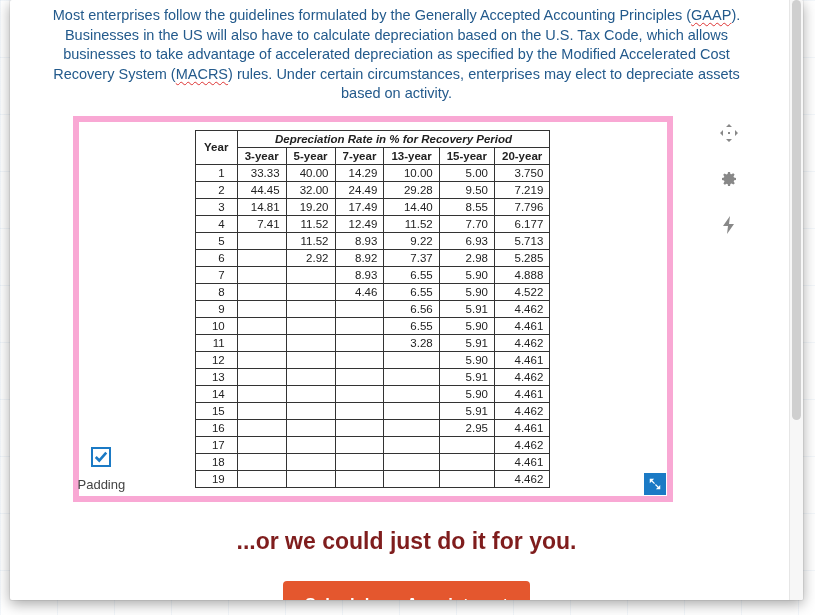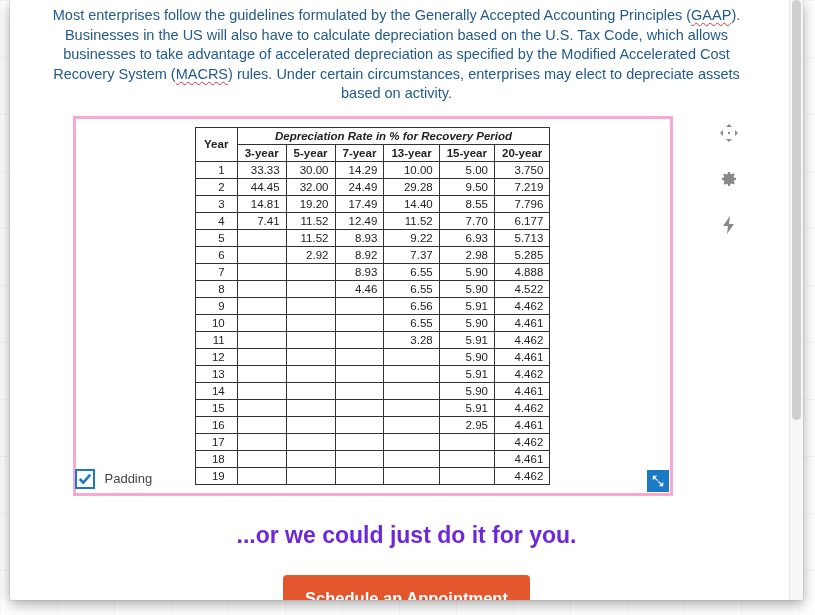--- a/index.html
+++ b/index.html
@@ -54,21 +54,21 @@
   .intro .squiggle {
     text-decoration: underline wavy #d33 1px;
     text-underline-offset: 2px;
   }
   .editor-wrap {
     margin: 0 auto;
     width: 690px;
     position: relative;
   }
   .editor-box {
-    border: 3px solid #f9a8d4;
+    border: 6px solid #f9a8d4;
     background: #fff;
     width: 600px;
     margin-left: 11px;
     position: relative;
     padding: 8px 0 8px 0;
   }
   .depr-table {
     margin: 0 auto;
     border-collapse: collapse;
     font-size: 11.5px;
@@ -116,33 +116,34 @@
   .tool-btn svg { width: 20px; height: 20px; fill: #888; }
   .padding-toggle {
     position: absolute;
     left: -1px;
     bottom: 4px;
     display: flex;
     align-items: center;
     gap: 10px;
     font-size: 13px;
     color: #444;
+    flex-direction: column;
   }
   .checkbox {
     width: 20px; height: 20px;
     border: 2px solid #1b7ac5;
     display: flex; align-items: center; justify-content: center;
     background: #fff;
   }
   .checkbox svg { width: 14px; height: 14px; stroke: #1b7ac5; stroke-width: 3; fill: none; }
   .cta-line {
     text-align: center;
     font-size: 23px;
     font-weight: bold;
-    color: #6d28d9;
+    color: #7f1d1d;
     margin-top: 26px;
   }
   .cta-btn-wrap { text-align: center; margin-top: 26px; }
   .cta-btn {
     display: inline-block;
     background: #e4572e;
     color: #fff;
     font-weight: bold;
     font-size: 16.5px;
     padding: 14px 22px;
@@ -182,21 +183,21 @@
             <th>7-year</th>
             <th>13-year</th>
             <th>15-year</th>
             <th>20-year</th>
           </tr>
         </thead>
         <tbody id="table-body">
             <tr>
               <td class="yr">1</td>
               <td class="num">33.33</td>
-              <td class="num">30.00</td>
+              <td class="num">40.00</td>
               <td class="num">14.29</td>
               <td class="num">10.00</td>
               <td class="num">5.00</td>
               <td class="num">3.750</td>
             </tr>
             <tr>
               <td class="yr">2</td>
               <td class="num">44.45</td>
               <td class="num">32.00</td>
               <td class="num">24.49</td>

